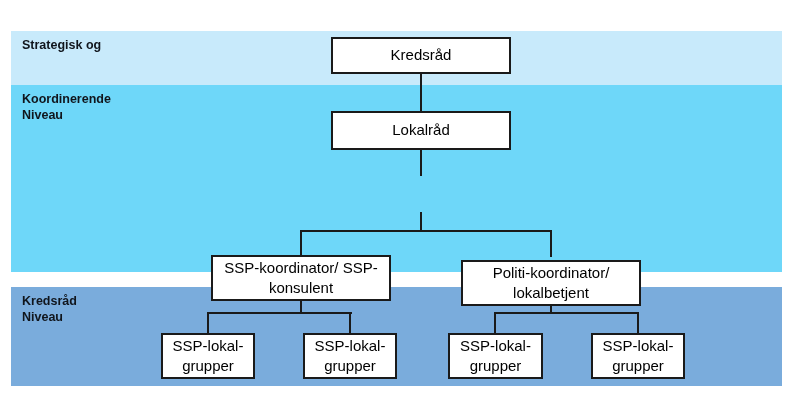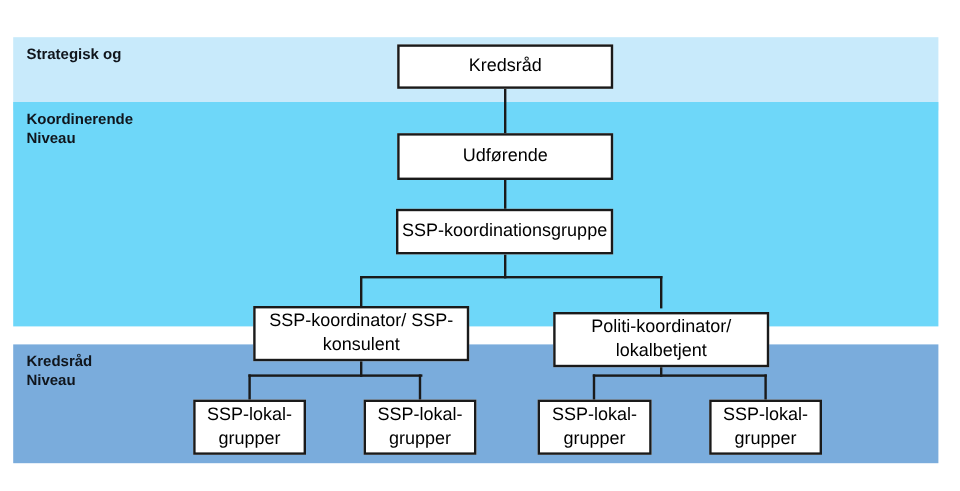--- a/index.html
+++ b/index.html
@@ -114,26 +114,23 @@
   <div class="line l-v9"></div>
   <div class="line l-h3"></div>
   <div class="line l-v10"></div>
   <div class="line l-v11"></div>
 
   <div class="node n-kredsraad">
     <span>Kredsråd</span>
   </div>
 
   <div class="node n-lokalraad">
-    <span>Udførende</span>
+    <span>Lokalråd</span>
   </div>
 
-  <div class="node n-koordgruppe">
-    <span>SSP-koordinationsgruppe</span>
-  </div>
 
   <div class="node n-sspkoord">
     <span>SSP-koordinator/ SSP-</span>
     <span>konsulent</span>
   </div>
 
   <div class="node n-politikoord">
     <span>Politi-koordinator/</span>
     <span>lokalbetjent</span>
   </div>

